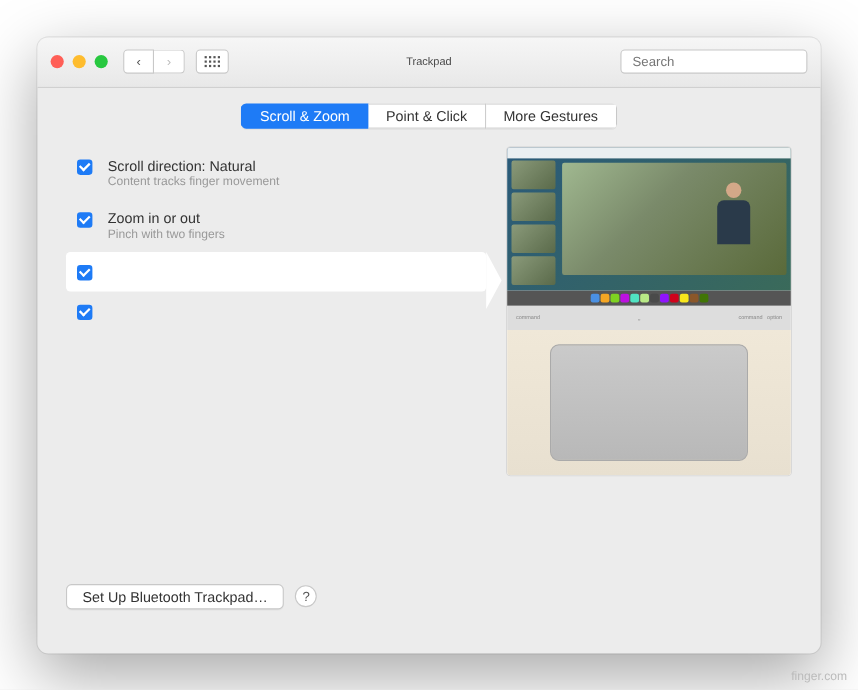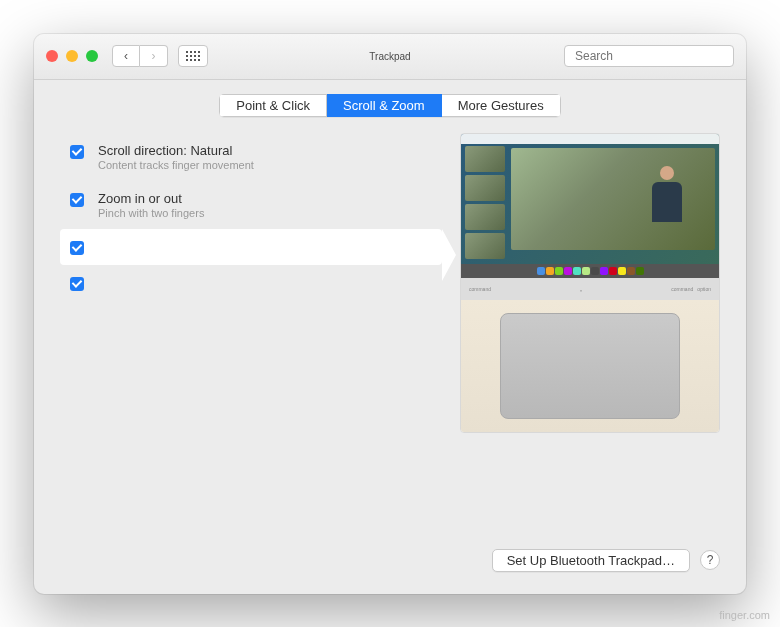--- a/index.html
+++ b/index.html
@@ -42,21 +42,21 @@
 .pv-thumb { width:40px; height:26px; background:linear-gradient(135deg,#8a9a7a,#5a6a4a); margin-bottom:3px; border-radius:2px; }
 .pv-main { position:absolute; top:14px; left:50px; right:4px; bottom:14px; background:linear-gradient(135deg,#a0b890 0%,#7a8a6a 40%,#5a6a3a 100%); border-radius:2px; overflow:hidden; }
 .pv-person { position:absolute; right:30px; top:18px; width:36px; height:60px; }
 .pv-head { width:14px; height:14px; background:#d4a888; border-radius:50%; margin:0 auto 2px; }
 .pv-body { width:30px; height:40px; background:#2a3a4a; border-radius:6px 6px 0 0; margin:0 auto; }
 .pv-dock { height:14px; background:#555; display:flex; align-items:center; justify-content:center; gap:1px; padding:0 4px; }
 .pv-dock span { width:8px; height:8px; border-radius:2px; }
 .pv-kbd { height:22px; background:#ddd; display:flex; align-items:center; justify-content:space-between; padding:0 8px; font-size:5px; color:#888; }
 .pv-trackpad-area { flex:1; background:linear-gradient(#f0e8d8,#e8e0d0); display:flex; align-items:center; justify-content:center; }
 .pv-tp { width:180px; height:106px; background:linear-gradient(#cacaca,#b8b8b8); border-radius:8px; border:1px solid #aaa; }
-.footer { display:flex; justify-content:flex-end; align-items:center; gap:10px; padding:14px 26px 22px;margin-left:40px; }
+.footer { display:flex; align-items:center; gap:10px; padding:14px 26px 40px; }
 .ft-btn { background:#fff; border:1px solid #c8c8c8; border-radius:5px; padding:3px 14px; font-size:13px; color:#333; box-shadow:0 1px 0 rgba(0,0,0,.04); }
 .help { width:20px; height:20px; border:1px solid #c8c8c8; border-radius:50%; background:#fff; display:flex; align-items:center; justify-content:center; font-size:12px; color:#555; }
 .watermark { position:fixed; bottom:6px; right:10px; font-size:11px; color:#bbb; }
 </style>
 </head>
 <body>
 
 <div class="window">
   <div class="titlebar">
     <div class="traffic">
@@ -88,22 +88,22 @@
     <div class="search">
       <svg viewBox="0 0 16 16">
           <path d="M6.5 1a5.5 5.5 0 014.4 8.8l3.6 3.6-1.1 1.1-3.6-3.6A5.5 5.5 0 116.5 1zm0 1.5a4 4 0 100 8 4 4 0 000-8z"></path>
         </svg>
       <input placeholder="Search" style="">
     </div>
   </div>
 
   <div class="tabs">
     <div class="seg">
+      <div class="seg-btn active">Scroll &amp; Zoom</div>
       <div class="seg-btn">Point &amp; Click</div>
-      <div class="seg-btn active">Scroll &amp; Zoom</div>
       <div class="seg-btn">More Gestures</div>
     </div>
   </div>
 
   <div class="content">
     <div class="options">
       <div class="opt">
         <div class="chk"></div>
         <div class="opt-txt">
           <div class="opt-title">Scroll direction: Natural</div>

